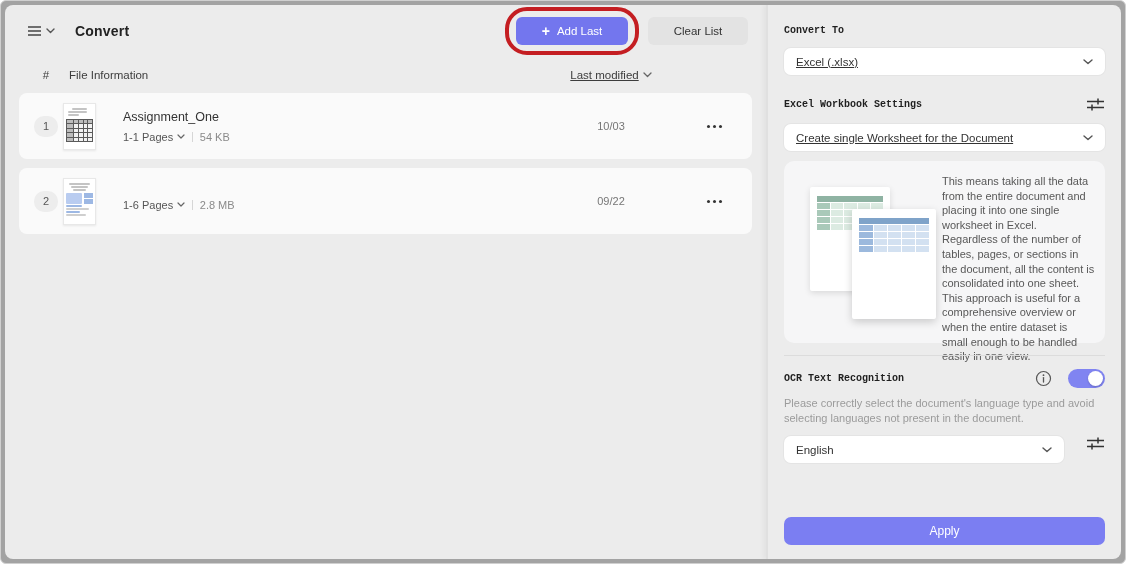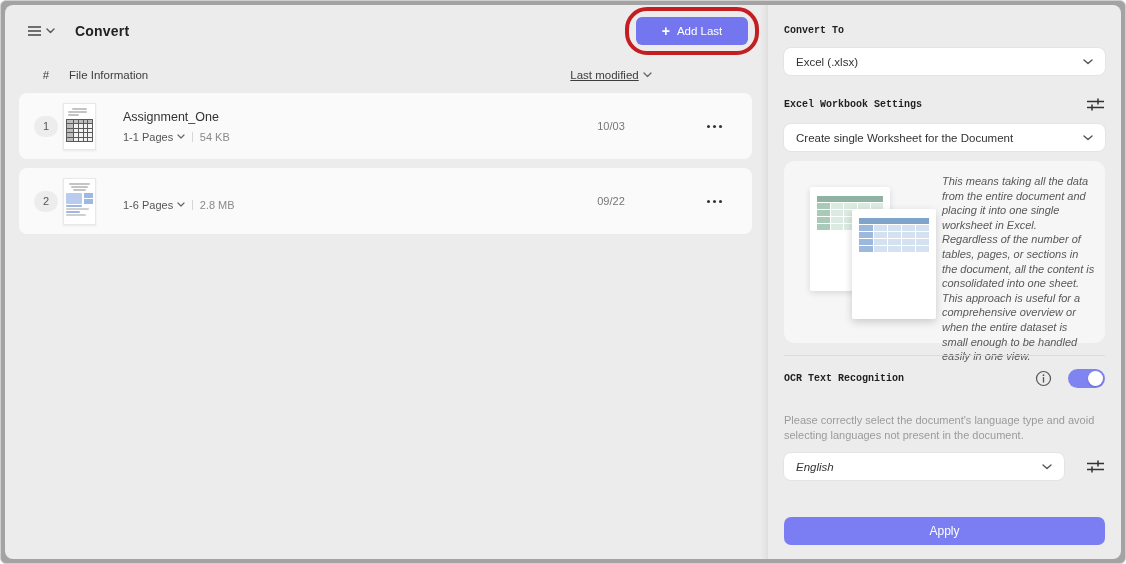--- a/index.html
+++ b/index.html
@@ -84,21 +84,21 @@
     box-shadow:-3px 0 4px rgba(0,0,0,.04);
     display:flex; flex-direction:column; padding:0 16px;
   }
   .sec-label { font-size:10px; font-weight:bold; color:#1f1f1f;font-family:Liberation Mono, monospace; }
   .label-row { display:flex; align-items:center; justify-content:space-between; }
   .select {
     height:27px; background:#fff; border-radius:7px; padding:0 12px;
     display:flex; align-items:center; justify-content:space-between;
     font-size:11.5px; color:#333; cursor:pointer; box-shadow:0 0 0 1px rgba(0,0,0,.03);
   }
-  .mt20 { margin-top:20px; } .mt12 { margin-top:12px; } .mt22 { margin-top:22px; } .mt10 { margin-top:10px;font-style:italic; } .mt8 { margin-top:25px; }
+  .mt20 { margin-top:20px; } .mt12 { margin-top:12px;text-decoration:underline; } .mt22 { margin-top:22px; } .mt10 { margin-top:10px; } .mt8 { margin-top:8px; }
 
   .info-card { background:#f6f6f7; border-radius:10px; padding:12px 10px; display:flex; gap:6px; height:182px; }
   .illus { position:relative; width:142px; flex:0 0 142px; }
   .pg { position:absolute; background:#fff; border-radius:2px; }
   .pg-back { left:16px; top:14px; width:80px; height:104px; box-shadow:0 2px 6px rgba(0,0,0,.12); padding:9px 7px; }
   .pg-front { left:58px; top:36px; width:84px; height:110px; box-shadow:0 3px 8px rgba(0,0,0,.18); padding:9px 7px; }
   .mini-tbl { display:grid; grid-auto-rows:6px; gap:1px; }
   .mini-tbl .hd { grid-column:1 / -1; }
   .tbl-green { grid-template-columns:13px repeat(4,1fr); }
   .tbl-green .hd { background:#8fb3a3; }
@@ -111,21 +111,21 @@
   .hr { border-top:1px solid #dcdcdc; margin-top:12px; }
 
   .ocr-row { display:flex; align-items:center; margin-top:13px; }
   .ocr-right { margin-left:auto; display:flex; align-items:center; gap:16px; }
   .toggle { width:37px; height:19px; border-radius:10px; background:#cfcfcf; position:relative; cursor:pointer; }
   .toggle.on { background:#8084f1; }
   .toggle .knob { position:absolute; top:2px; left:2px; width:15px; height:15px; border-radius:50%; background:#fff; box-shadow:0 1px 2px rgba(0,0,0,.2); }
   .toggle.on .knob { left:auto; right:2px; }
   .hint { font-size:11px; line-height:15px; color:#9b9b9b; }
 
-  .lang-row { display:flex; align-items:center; gap:22px; }
+  .lang-row { display:flex; align-items:flex-start; gap:22px; }
   .lang-row .select { flex:1; }
 
   .apply-btn {
     margin-top:auto; margin-bottom:14px; height:28px; border:none; border-radius:7px;
     background:#7b7ef2; color:#fff; font-size:12px; cursor:pointer; width:100%;
     font-family:"Liberation Sans", sans-serif;
   }
 
   .icon-btn { cursor:pointer; display:inline-flex; align-items:center; }
   svg { display:block; }
@@ -156,20 +156,21 @@
         <div class="page-title">Convert</div>
 
         <div class="header-actions">
           <div class="annotation-wrap">
             <div class="annotation-ring"></div>
             <button class="btn btn-primary">
               <span class="plus">+</span>
               <span>Add Last</span>
             </button>
           </div>
+          <button class="btn btn-clear">Clear List</button>
         </div>
       </div>
 
       <div class="tbl-header">
         <div class="col-num">#</div>
         <div class="col-info">File Information</div>
         <div class="col-mod">
           <span>Last modified</span>
           <span>
             <svg width="9" height="6" viewBox="0 0 9 6">

